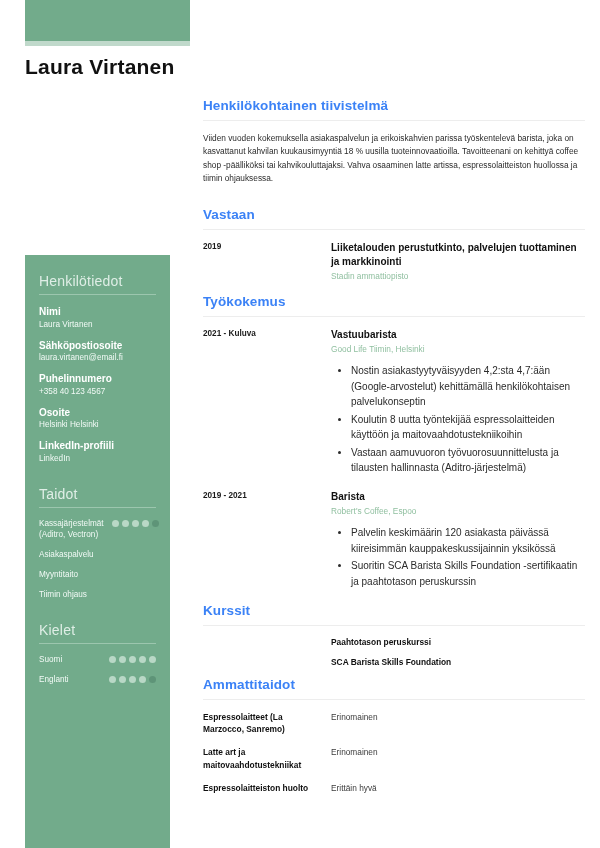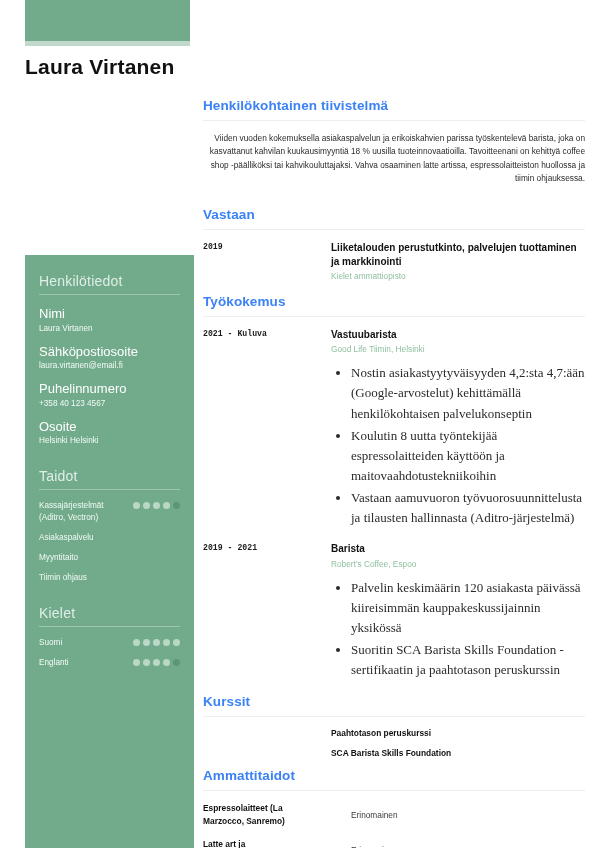--- a/index.html
+++ b/index.html
@@ -41,21 +41,21 @@
     letter-spacing: 0.2px;
     color: #111111;
     white-space: nowrap;
   }
 
   
   .sidebar {
     position: absolute;
     left: 25px;
     top: 255px;
-    width: 169px;
+    width: 145px;
     bottom: 0;
     background: #72ab8b;
     padding: 18px 14px 10px 14px;
     color: #ffffff;
   }
 
   .side-section-title {
     font-size: 14px;
     font-weight: normal;
     color: #dfeee6;
@@ -63,22 +63,22 @@
     margin-bottom: 5px;
   }
   .side-rule {
     height: 1px;
     background: #9cc6ae;
     margin-bottom: 10px;
   }
 
   .detail-item { margin-bottom: 9px; }
   .detail-label {
-    font-size: 13px;
-    font-weight: normal;
+    font-size: 10px;
+    font-weight: bold;
     color: #ffffff;
     line-height: 1.35;
   }
   .detail-value {
     font-size: 8.2px;
     font-weight: normal;
     color: #f2faf6;
     line-height: 1.35;
   }
 
@@ -132,80 +132,76 @@
     height: 1px;
     background: #ededed;
     margin-bottom: 11px;
   }
 
   .summary-text {
     font-size: 8.3px;
     line-height: 1.62;
     color: #2b2b2b;
     margin-bottom: 21px;
-    text-align: right;
   }
 
   .entry {
     display: flex;
     align-items: flex-start;
     margin-bottom: 12px;
   }
   .entry-date {
     width: 128px;
     flex: 0 0 128px;
     font-size: 8.2px;
     font-weight: bold;
     color: #1a1a1a;
     line-height: 1.4;
     padding-top: 0px;
-    font-family: Liberation Mono, monospace;
   }
   .entry-body { flex: 1 1 auto; }
   .entry-title {
     font-size: 10px;
     font-weight: bold;
     color: #111111;
     line-height: 1.42;
   }
   .entry-org {
     font-size: 8.3px;
     color: #8fbf9f;
     line-height: 1.45;
     margin-top: 1px;
   }
   .entry-bullets {
     list-style: disc;
     margin: 8px 0 0 10px;
     padding-left: 10px;
   }
   .entry-bullets li {
-    font-size: 13px;
+    font-size: 10px;
     line-height: 1.55;
     color: #2b2b2b;
     margin-bottom: 2px;
-    font-family: Liberation Serif, serif;
   }
 
   .course-row {
     display: flex;
     margin-bottom: 10px;
   }
   .course-spacer { width: 128px; flex: 0 0 128px; }
   .course-name {
     font-size: 8.4px;
     font-weight: bold;
     color: #111111;
   }
 
   .skill-row {
     display: flex;
-    align-items: center;
+    align-items: flex-start;
     margin-bottom: 11px;
-    gap: 20px;
   }
   .skill-name {
     width: 128px;
     flex: 0 0 128px;
     font-size: 8.4px;
     font-weight: bold;
     color: #111111;
     line-height: 1.45;
     padding-right: 6px;
   }
@@ -238,20 +234,24 @@
           <div class="detail-value">laura.virtanen@email.fi</div>
         </div>
         <div class="detail-item">
           <div class="detail-label">Puhelinnumero</div>
           <div class="detail-value">+358 40 123 4567</div>
         </div>
         <div class="detail-item">
           <div class="detail-label">Osoite</div>
           <div class="detail-value">Helsinki Helsinki</div>
         </div>
+        <div class="detail-item">
+          <div class="detail-label">LinkedIn-profiili</div>
+          <div class="detail-value">LinkedIn</div>
+        </div>
       </div>
   </div>
 
   <div class="side-gap"></div>
 
   <div>
     <div class="side-section-title">Taidot</div>
     <div class="side-rule"></div>
     <div id="skills-items">
         <div class="rated-row">
@@ -316,21 +316,21 @@
   </section>
 
   <section class="section">
     <div class="section-title">Vastaan</div>
     <div class="section-rule"></div>
     <div id="education-entries">
         <div class="entry">
           <div class="entry-date">2019</div>
           <div class="entry-body">
             <div class="entry-title">Liiketalouden perustutkinto, palvelujen tuottaminen ja markkinointi</div>
-            <div class="entry-org">Kielet ammattiopisto</div>
+            <div class="entry-org">Stadin ammattiopisto</div>
           </div>
         </div>
       </div>
   </section>
 
   <section class="section">
     <div class="section-title">Työkokemus</div>
     <div class="section-rule"></div>
     <div id="experience-entries">
         <div class="entry">

